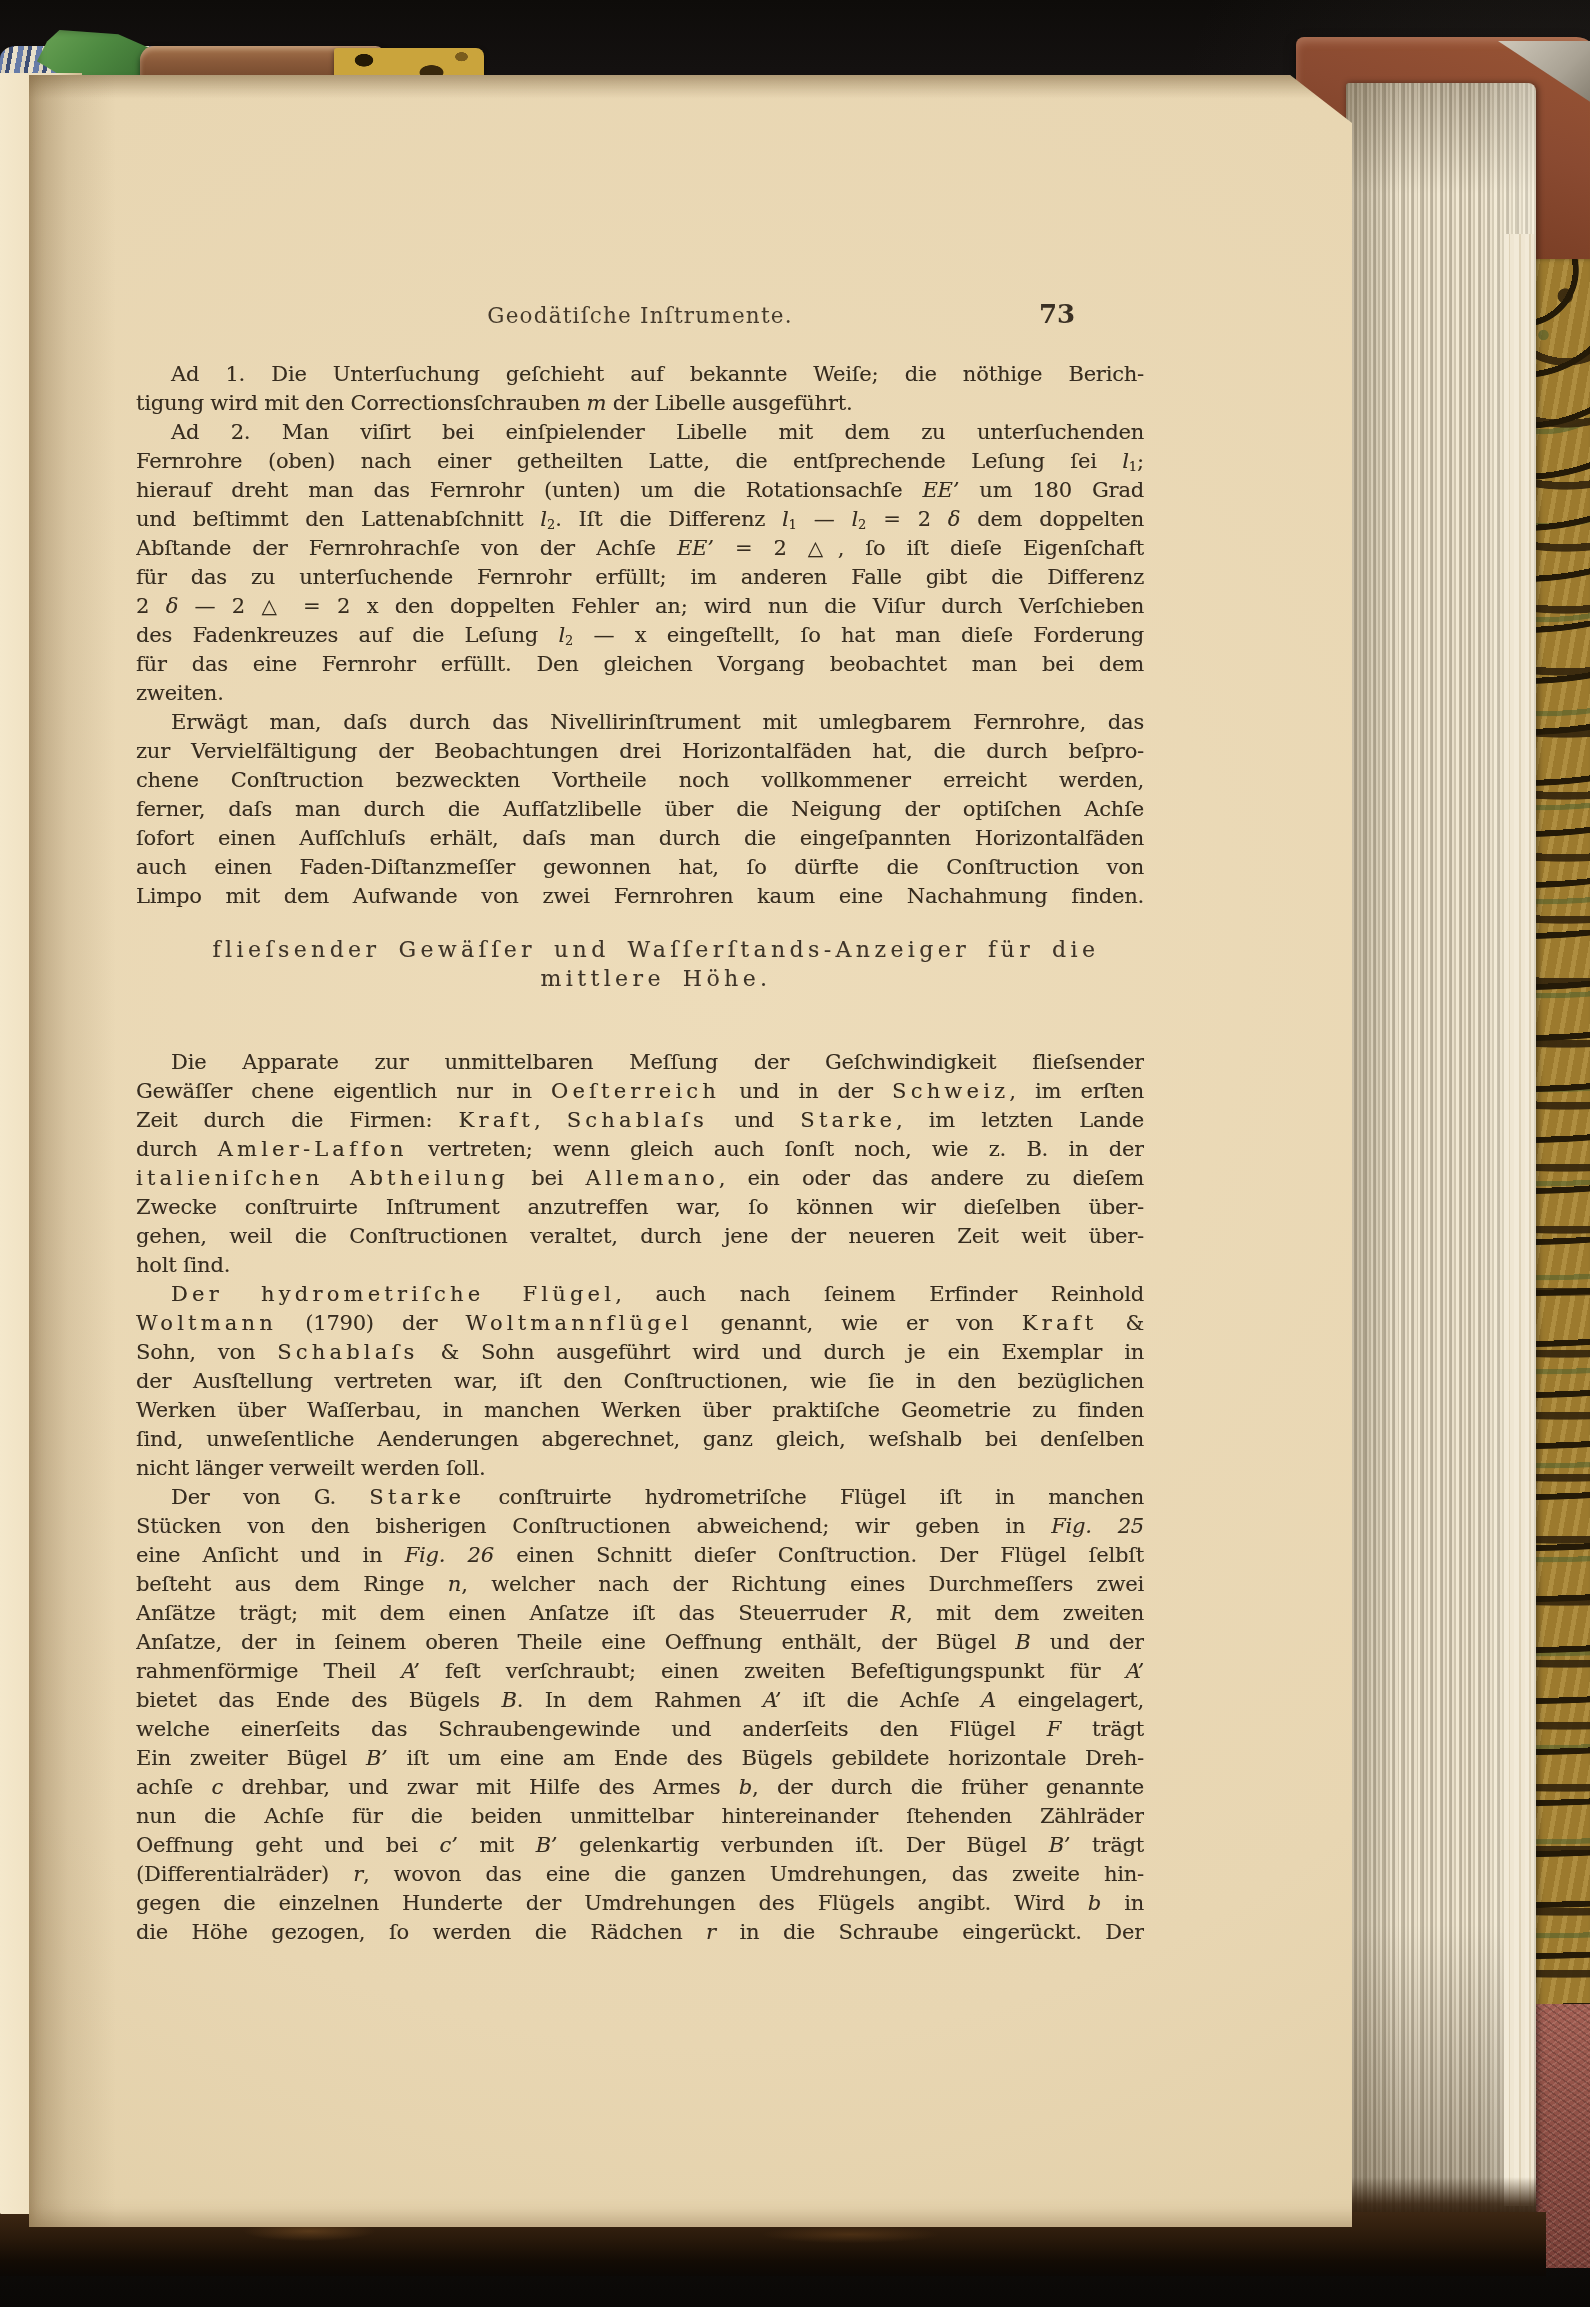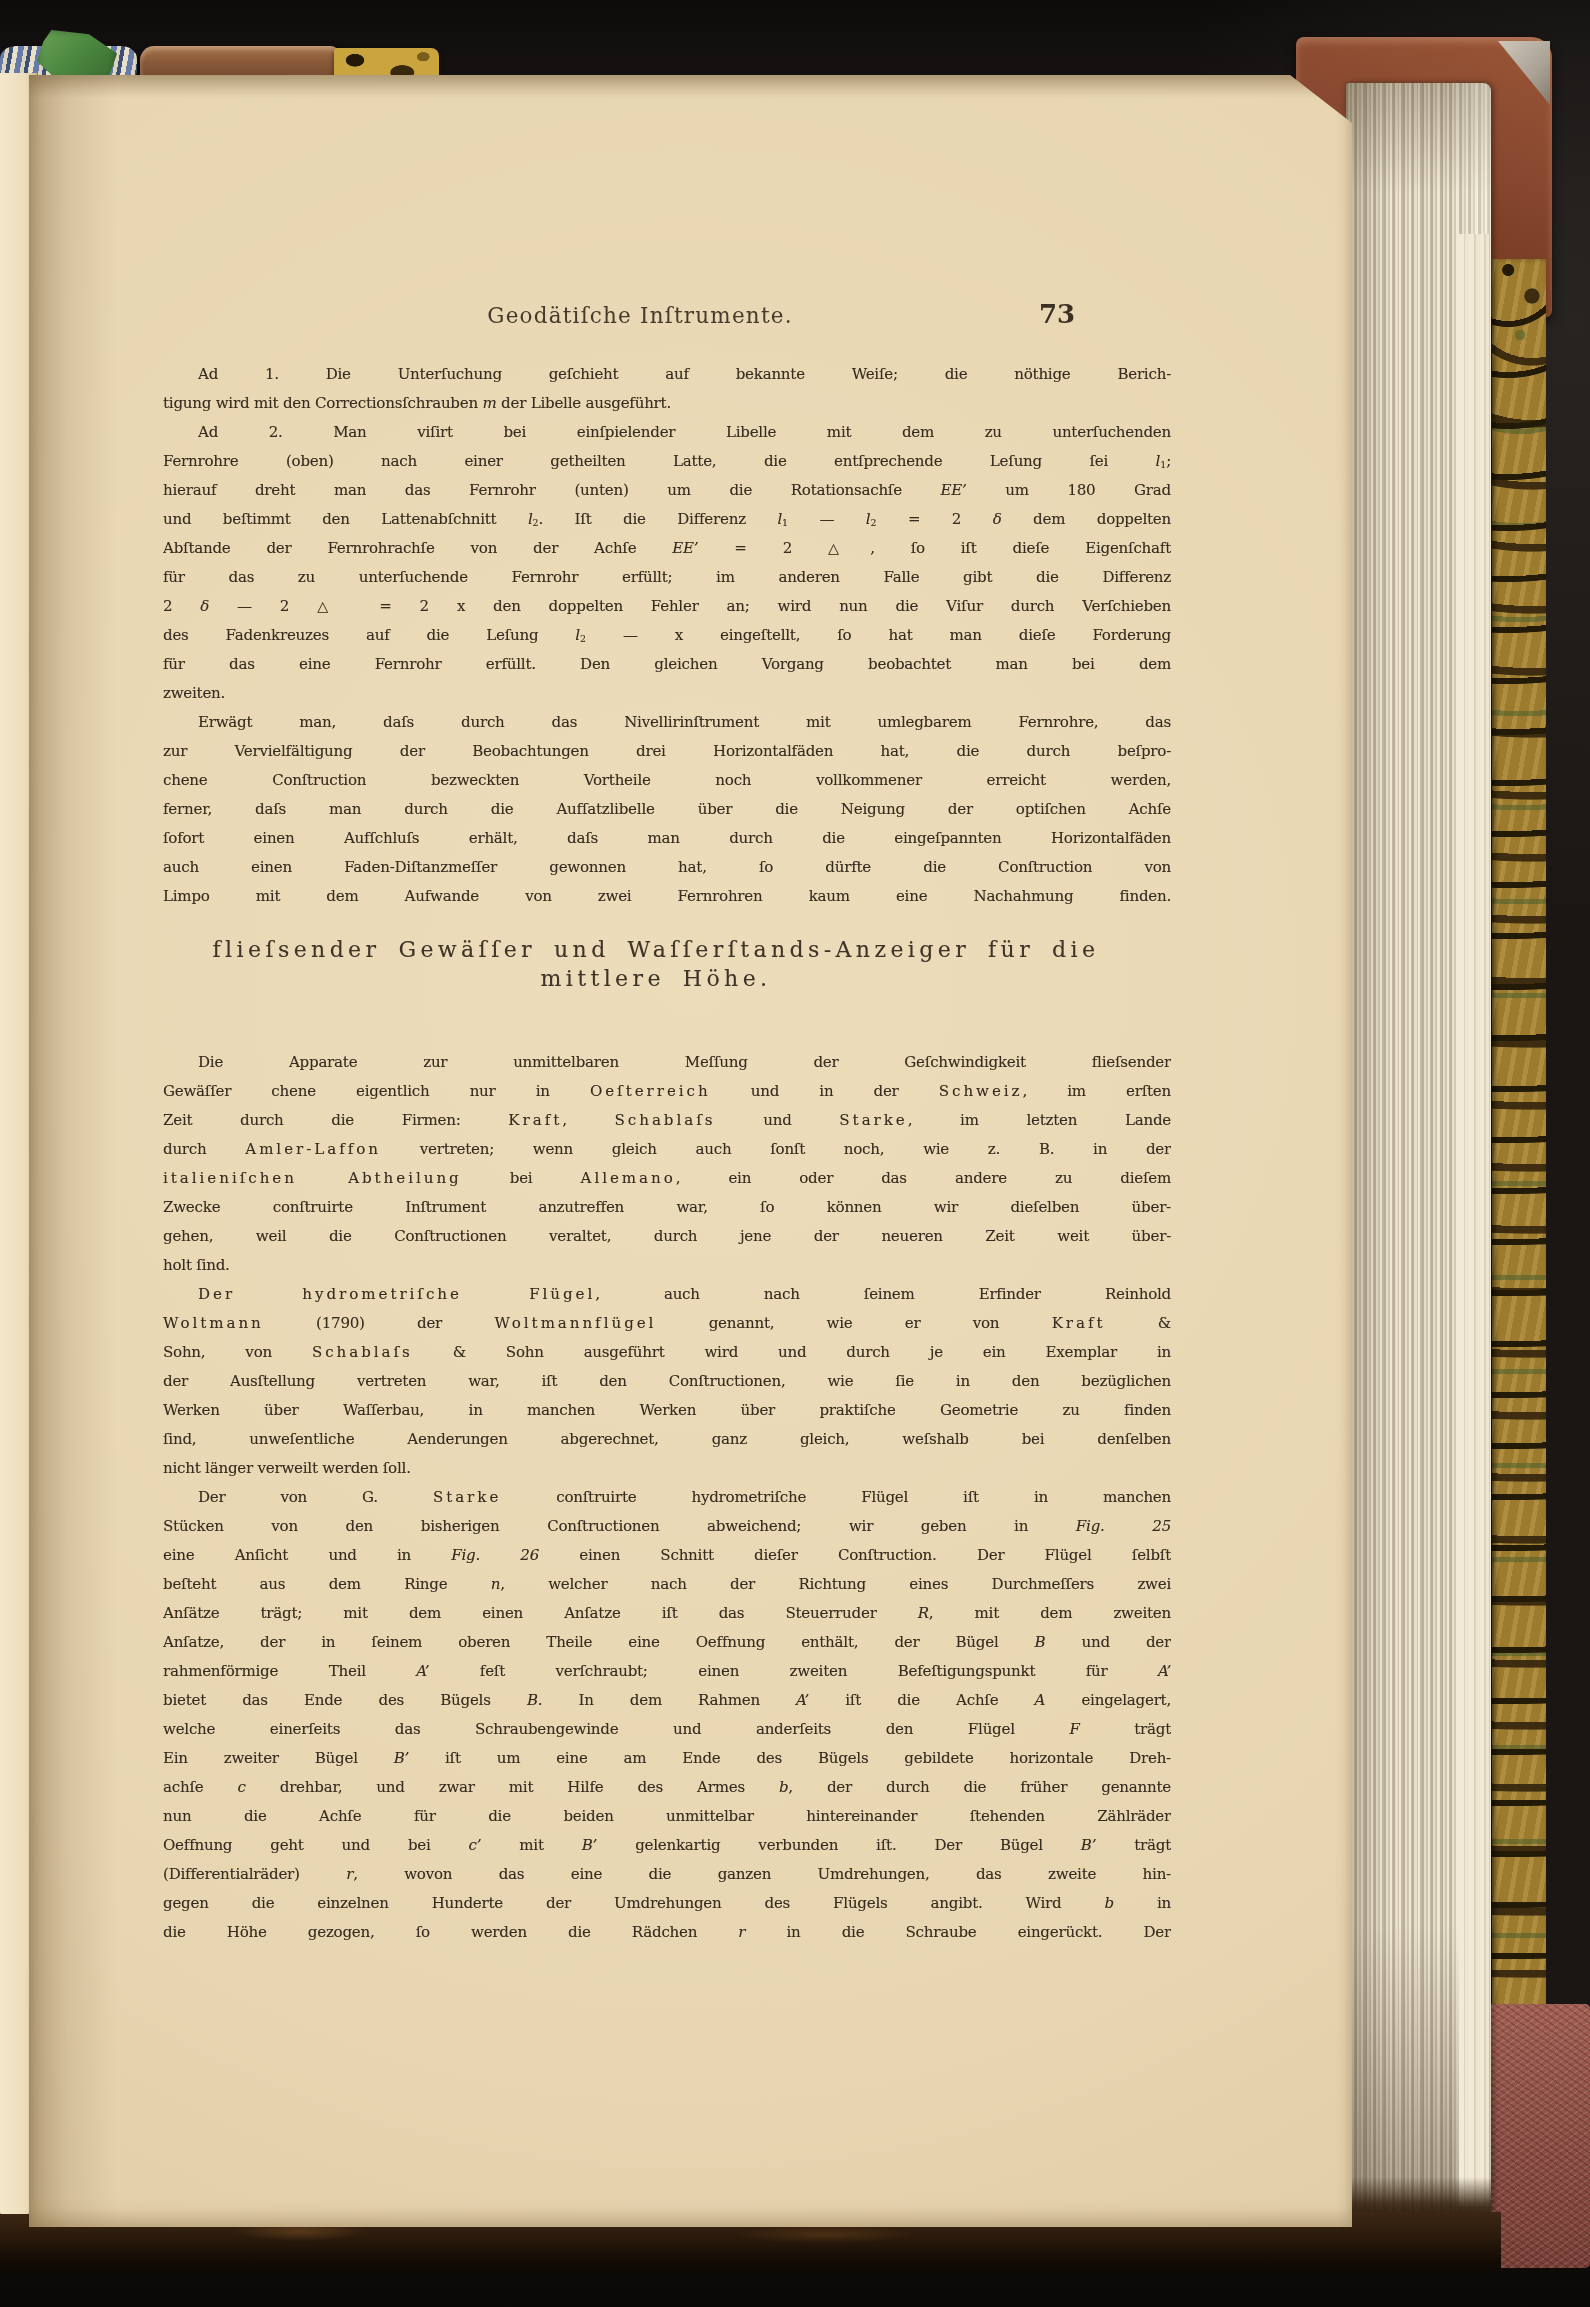--- a/index.html
+++ b/index.html
@@ -1,21 +1,21 @@
 <!DOCTYPE html>
 <html style="font-size:12.7px"><head>
 <meta charset="utf-8">
 <style>
   html,body{margin:0;padding:0;background:#0d0b09;}
   .stage{position:relative;width:1591px;height:2307px;overflow:hidden;
     background:
       radial-gradient(716px 1034px at 99% 14%, rgba(95,90,84,.20), transparent 60%),
       linear-gradient(180deg,#0e0c0a 0%,#141110 3%,#191614 8%,#191614 91%,#0a0806 100%);
     font-family:"DejaVu Serif","Liberation Serif",serif;}
-  .abs{position:absolute;}
+  .abs{position:absolute;padding-left:45px;}
 
   .headband{left:0;top:46px;width:137px;height:37px;border-radius:16px/12.7px;
     background:repeating-linear-gradient(100deg,#667ba8 0 5.6px,#ddd4bf 5.6px 9.5px,#3e4f76 9.5px 13.5px,#e9e0ca 13.5px 18.3px);
     box-shadow:0 2.4px 4.8px rgba(0,0,0,.6);}
   .greencloth{left:37px;top:30px;width:80px;height:52px;
     clip-path:polygon(18% 0,65% 8%,100% 45%,88% 100%,25% 96%,0 60%,8% 22%);
     background:linear-gradient(135deg,#6aa355 0%,#4e8a41 45%,#37692f 100%);
     background-blend-mode:normal;box-shadow:inset 0 0 8px rgba(0,0,0,.4);}
   .spinetop{left:140px;top:46px;width:200px;height:38px;border-radius:14.3px 9.5px 6.4px 6.4px;
     background:linear-gradient(180deg,#a5744c 0%,#8a5a3a 40%,#6e452a 100%);
@@ -77,22 +77,22 @@
   .gutter{position:absolute;left:0;top:0;width:87px;height:100%;
     background:linear-gradient(90deg,rgba(110,82,44,.40) 0%,rgba(110,82,44,.14) 45%,rgba(110,82,44,0) 100%);}
   .pagetopshade{position:absolute;left:0;top:0;width:100%;height:24px;
     background:linear-gradient(180deg,rgba(105,80,45,.28),rgba(105,80,45,0));}
 
   .runhead{position:absolute;left:452px;top:228px;width:318px;text-align:center;
     font-size:21.5px;letter-spacing:1.2px;color:#453a2b;}
   .pagenum{position:absolute;left:1010px;top:224px;width:76px;text-align:left;
     font-size:26px;font-weight:bold;color:#3a3024;}
 
-  .textcol{position:absolute;left:134px;width:1008px;color:#362c1f;
-    font-size:15px;letter-spacing:-0.2px;
+  .textcol{position:absolute;left:107px;width:1008px;color:#362c1f;
+    font-size:21px;letter-spacing:-0.2px;
     text-shadow:0.2px 0.2px 0 rgba(58,47,34,.35);}
   #blockA{top:285px;}
   #blockB{top:973px;}
   .tline{height:29px;line-height:29px;text-align:justify;text-align-last:left;
     overflow:hidden;white-space:nowrap;}
   .tline.jl{text-align-last:justify;white-space:normal;}
   .tline.ind{text-indent:35px;}
   .it{font-style:italic;}
   .sp{letter-spacing:.2em;}
   .sub{font-size:.62em;vertical-align:-0.22em;letter-spacing:0;}

